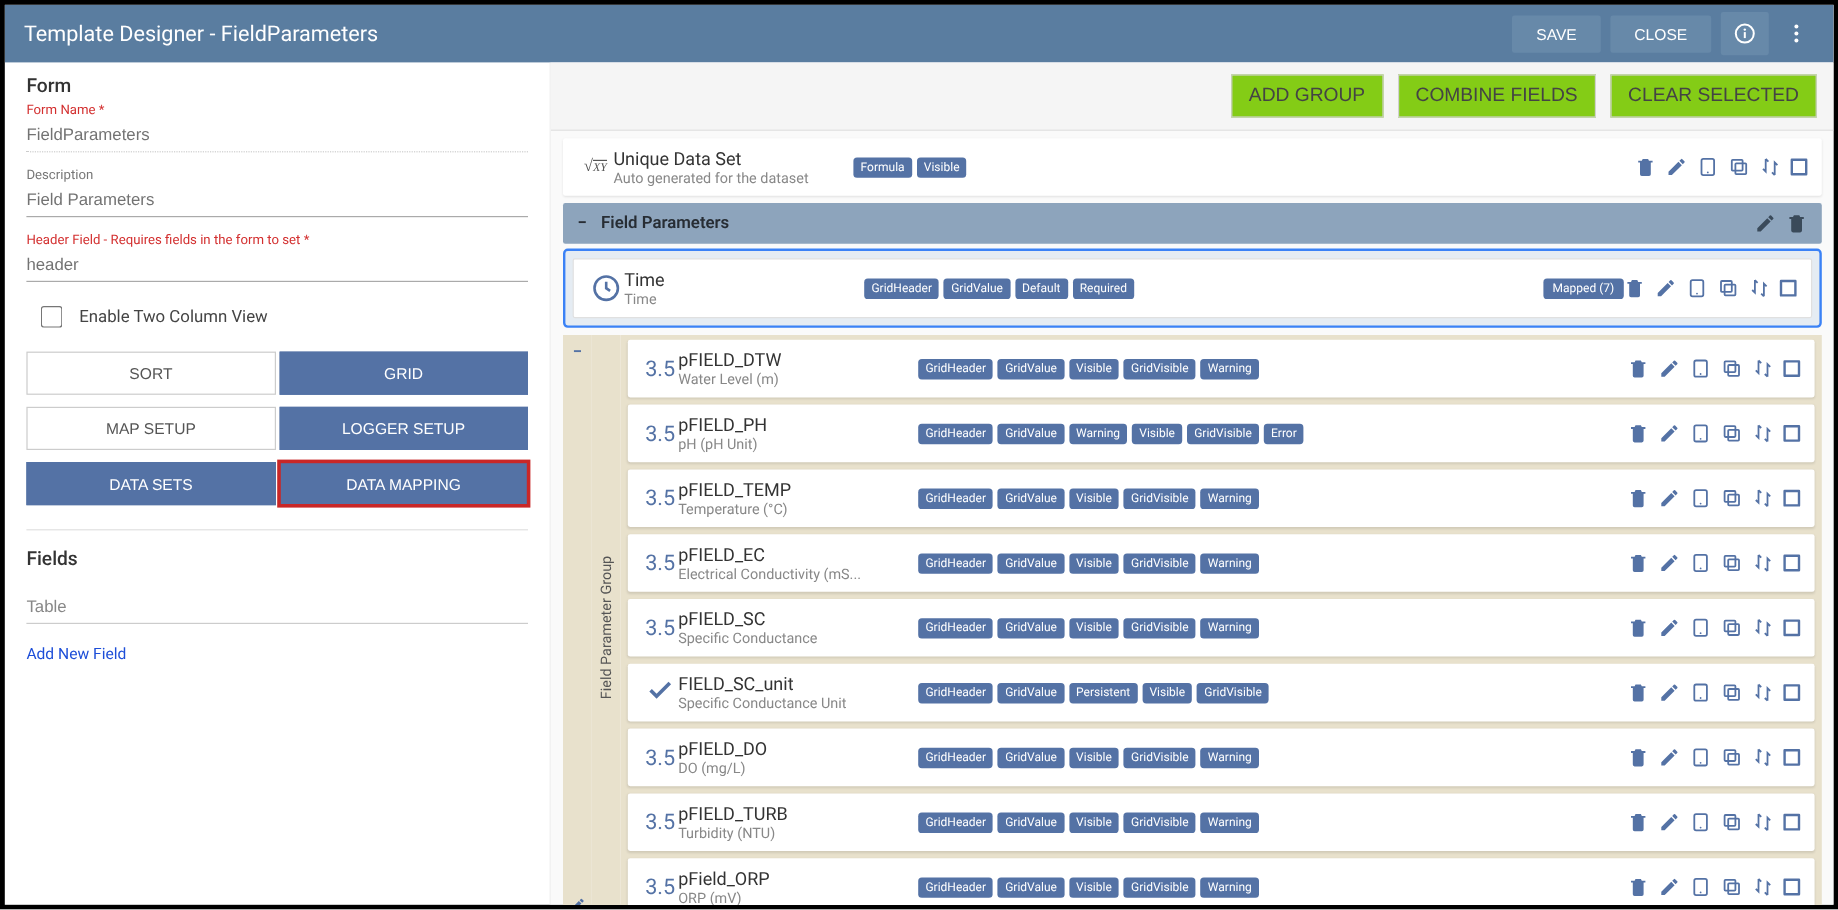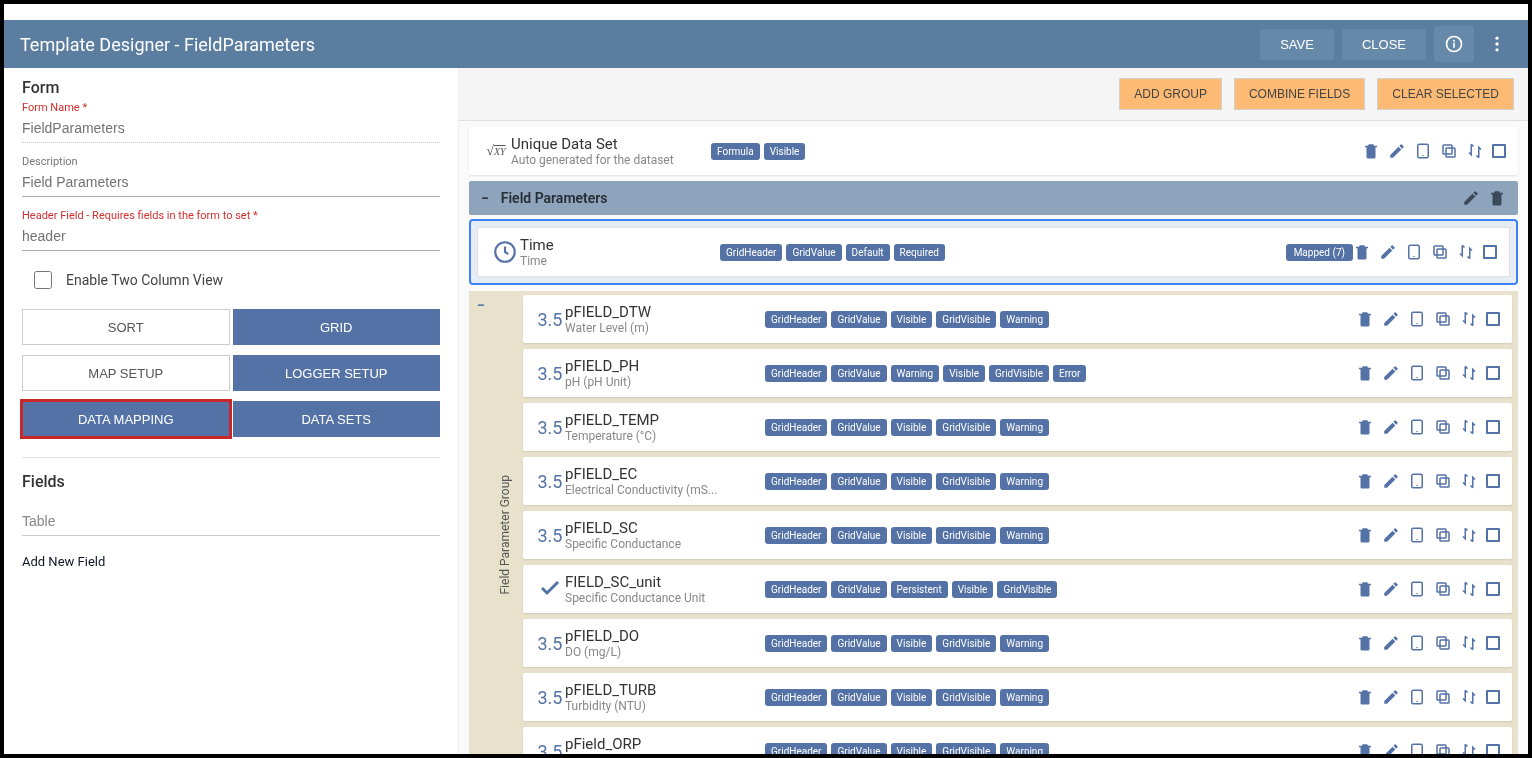--- a/index.html
+++ b/index.html
@@ -1,19 +1,19 @@
 <!DOCTYPE html>
 <html><head>
 <meta charset="utf-8">
 <style>
 * { box-sizing: border-box; margin: 0; padding: 0; }
 body { font-family: Roboto, Arial, sans-serif; font-size: 14px; color: #333; background: #fff; }
 .app { width: 1532px; height: 758px; border: 4px solid #000; overflow: hidden; display: flex; flex-direction: column; }
 
-.titlebar { background: #5a7da0; color: #fff; height: 48px; display: flex; align-items: center; padding: 0 16px; margin-top: 16px; }
+.titlebar { background: #5a7da0; color: #fff; height: 48px; display: flex; align-items: center; padding: 0 16px; }
 .titlebar .title { font-size: 18px; font-weight: 400; flex: 1; }
 .titlebar .btn-bar { display: flex; gap: 8px; align-items: center; }
 .titlebar .tbtn { background: #6789a9; color: #fff; border: none; padding: 8px 20px; font-size: 13px; font-weight: 500; cursor: pointer; border-radius: 2px; }
 .titlebar .icon-btn { background: #6789a9; color: #fff; border: none; width: 40px; height: 36px; display: flex; align-items: center; justify-content: center; cursor: pointer; border-radius: 2px; }
 .titlebar .icon-btn.nbg { background: transparent; width: 30px; }
 .titlebar svg { width: 20px; height: 20px; fill: #fff; }
 
 .body { flex: 1; display: flex; overflow: hidden; }
 
 .left-panel { width: 455px; padding: 10px 18px; overflow-y: auto; border-right: 1px solid #eee; }
@@ -27,25 +27,25 @@
 .chk-row label { font-size: 14px; color: #444; }
 
 .btn-grid { display: grid; grid-template-columns: 1fr 1fr; gap: 10px 3px; margin-bottom: 20px; }
 .btn-grid button { height: 36px; font-size: 13px; font-weight: 500; border: 1px solid #ccc; background: #fff; color: #555; cursor: pointer; }
 .btn-grid button.primary { background: #5472a5; color: #fff; border-color: #5472a5; }
 .btn-grid button.highlighted { outline: 3px solid #c92727; outline-offset: -1px; }
 
 .divider { border-top: 1px solid #e0e0e0; margin: 4px 0 14px; }
 .fields-h { font-size: 16px; font-weight: 500; margin-bottom: 16px; }
 .fields-input { width: 100%; border: none; border-bottom: 1px solid #ccc; padding: 6px 0; font-size: 14px; color: #888; margin-bottom: 18px; }
-.add-field { color: #0f172a; font-size: 13px; cursor: pointer; }
+.add-field { color: #1d4ed8; font-size: 13px; cursor: pointer; }
 
 .right-panel { flex: 1; display: flex; flex-direction: column; background: #fafafa; overflow: hidden; }
 .top-actions { display: flex; justify-content: flex-end; gap: 12px; padding: 10px 14px; background: #f5f5f5; border-bottom: 1px solid #e0e0e0; }
-.top-actions button { background: #fdba74; border: 1px solid #d0d0d0; padding: 8px 14px; font-size: 12px; font-weight: 500; color: #444; cursor: pointer; }
+.top-actions button { background: #84cc16; border: 1px solid #d0d0d0; padding: 8px 14px; font-size: 16px; font-weight: 500; color: #444; cursor: pointer; }
 
 .content { flex: 1; overflow-y: auto; padding: 0; }
 
 .card { background: #fff; margin: 6px 10px 2px 10px; border-radius: 2px; box-shadow: 0 1px 2px rgba(0,0,0,0.1); padding: 8px 12px; display: flex; align-items: center; }
 .card .left-icon { width: 30px; display: flex; justify-content: center; color: #5472a5; }
 .card .text-col { flex: 0 0 auto; min-width: 200px; }
 .card .name { font-size: 15px; color: #333; font-weight: 400; }
 .card .sub { font-size: 12px; color: #888; }
 .card .tags { flex: 1; display: flex; gap: 4px; flex-wrap: wrap; }
 .tag { background: #5472a5; color: #fff; font-size: 10px; padding: 3px 6px; border-radius: 3px; white-space: nowrap; }
@@ -114,22 +114,22 @@
       <div class="chk-row">
         <input type="checkbox" style="">
         <label>Enable Two Column View</label>
       </div>
 
       <div class="btn-grid">
         <button>SORT</button>
         <button class="primary">GRID</button>
         <button>MAP SETUP</button>
         <button class="primary">LOGGER SETUP</button>
+        <button class="primary">DATA SETS</button>
         <button class="primary highlighted">DATA MAPPING</button>
-        <button class="primary">DATA SETS</button>
       </div>
 
       <div class="divider"></div>
       <div class="fields-h">Fields</div>
       <input class="fields-input" value="Table" style="">
       <div class="add-field">Add New Field</div>
     </div>
 
     <div class="right-panel">
       <div class="top-actions">

